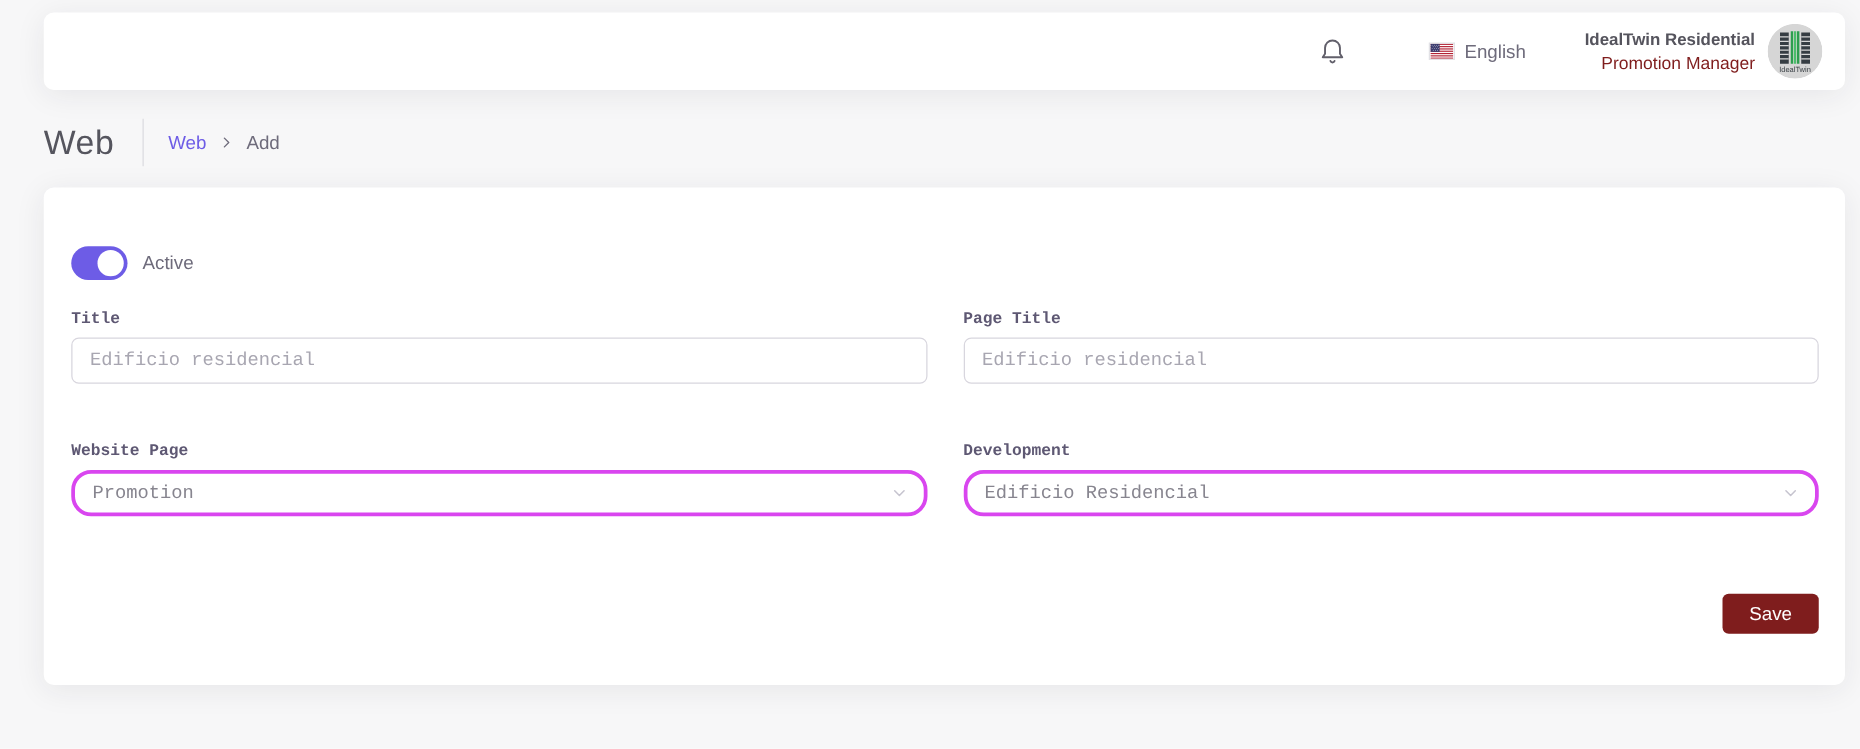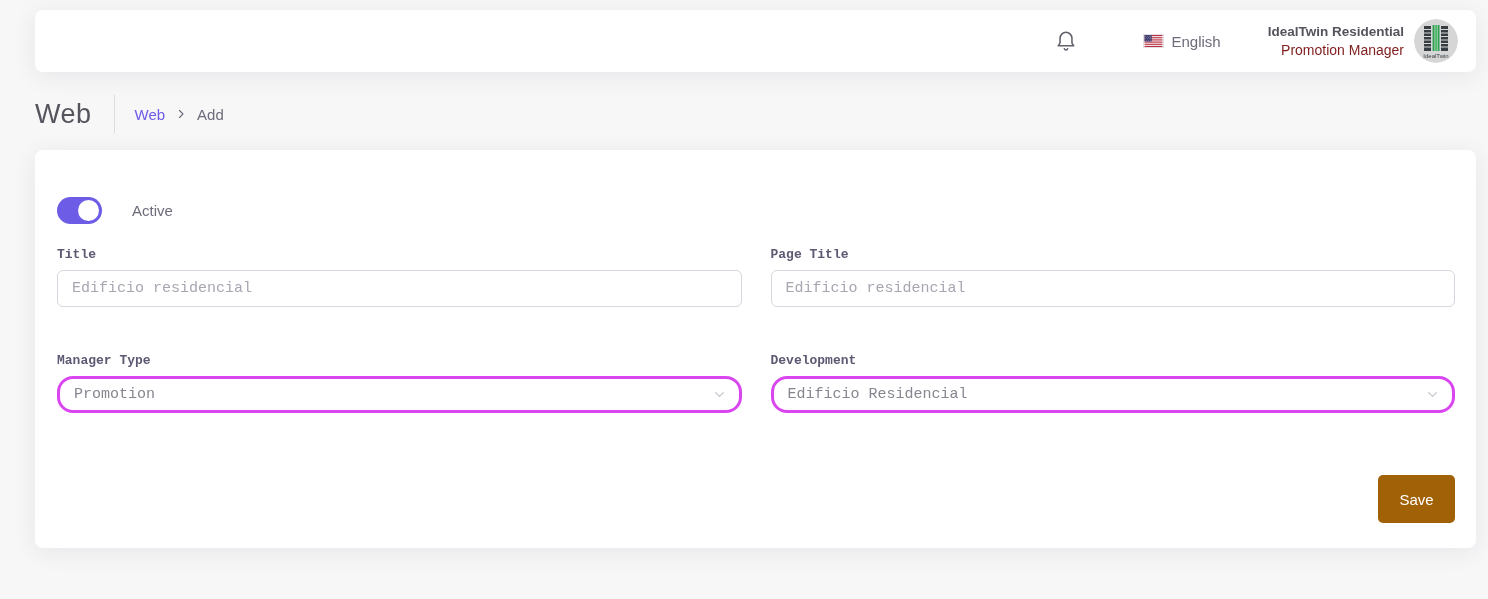--- a/index.html
+++ b/index.html
@@ -51,21 +51,21 @@
   }
   .toggle-row { margin-top:23px; display:flex; align-items:center; }
   .toggle {
     position:relative; width:45px; height:27px; border-radius:14px;
     background:#6d5ce6; cursor:pointer; flex:0 0 auto;
   }
   .toggle-thumb {
     position:absolute; top:3px; right:3px; width:21px; height:21px;
     border-radius:50%; background:#ffffff;
   }
-  .toggle-label { margin-left:30px; font-size:15px; color:#6e6b7b; }
+  .toggle-label { margin-left:12px; font-size:15px; color:#6e6b7b; }
   .form-grid {
     margin-top:23px;
     display:grid; grid-template-columns:1fr 1fr;
     column-gap:29px; row-gap:46px;font-family:Liberation Mono, monospace;
   }
   .field-label {
     display:block; font-size:13px; font-weight:700; color:#5e5873;
     margin-bottom:8px;
   }
   .text-input {
@@ -77,22 +77,22 @@
   .text-input::placeholder { color:#a8a6b1; }
   .select-box {
     width:100%; height:37px;
     border:3px solid #d946ef; border-radius:16px;
     padding:0 12px 0 14px;
     display:flex; align-items:center; justify-content:space-between;
     font-size:15px; color:#87858f; background:#fff; cursor:pointer;
   }
   .actions { display:flex; justify-content:flex-end; margin-top:62px; }
   .save-btn {
-    min-width:77px; height:48px; padding:0 18px;
-    background:#a16207; color:#ffffff;
+    min-width:77px; height:32px; padding:0 18px;
+    background:#7f1d1d; color:#ffffff;
     border:none; border-radius:5px;
     font-size:15px; font-weight:500; font-family:inherit; cursor:pointer;
   }
 </style>
 </head>
 <body>
 
 <header class="card header-card">
 
   <div class="bell-wrap">
@@ -186,21 +186,21 @@
       <label class="field-label">Title</label>
       <input class="text-input" type="text" placeholder="Edificio residencial" style="">
     </div>
 
     <div class="field">
       <label class="field-label">Page Title</label>
       <input class="text-input" type="text" placeholder="Edificio residencial" style="">
     </div>
 
     <div class="field">
-      <label class="field-label">Manager Type</label>
+      <label class="field-label">Website Page</label>
       <div class="select-box">
         <span>Promotion</span>
         <svg width="15" height="15" viewBox="0 0 24 24" fill="none" stroke="#c6c4cf" stroke-width="2" stroke-linecap="round" stroke-linejoin="round">
             <polyline points="6 9 12 15 18 9"></polyline>
           </svg>
       </div>
     </div>
 
     <div class="field">
       <label class="field-label">Development</label>

